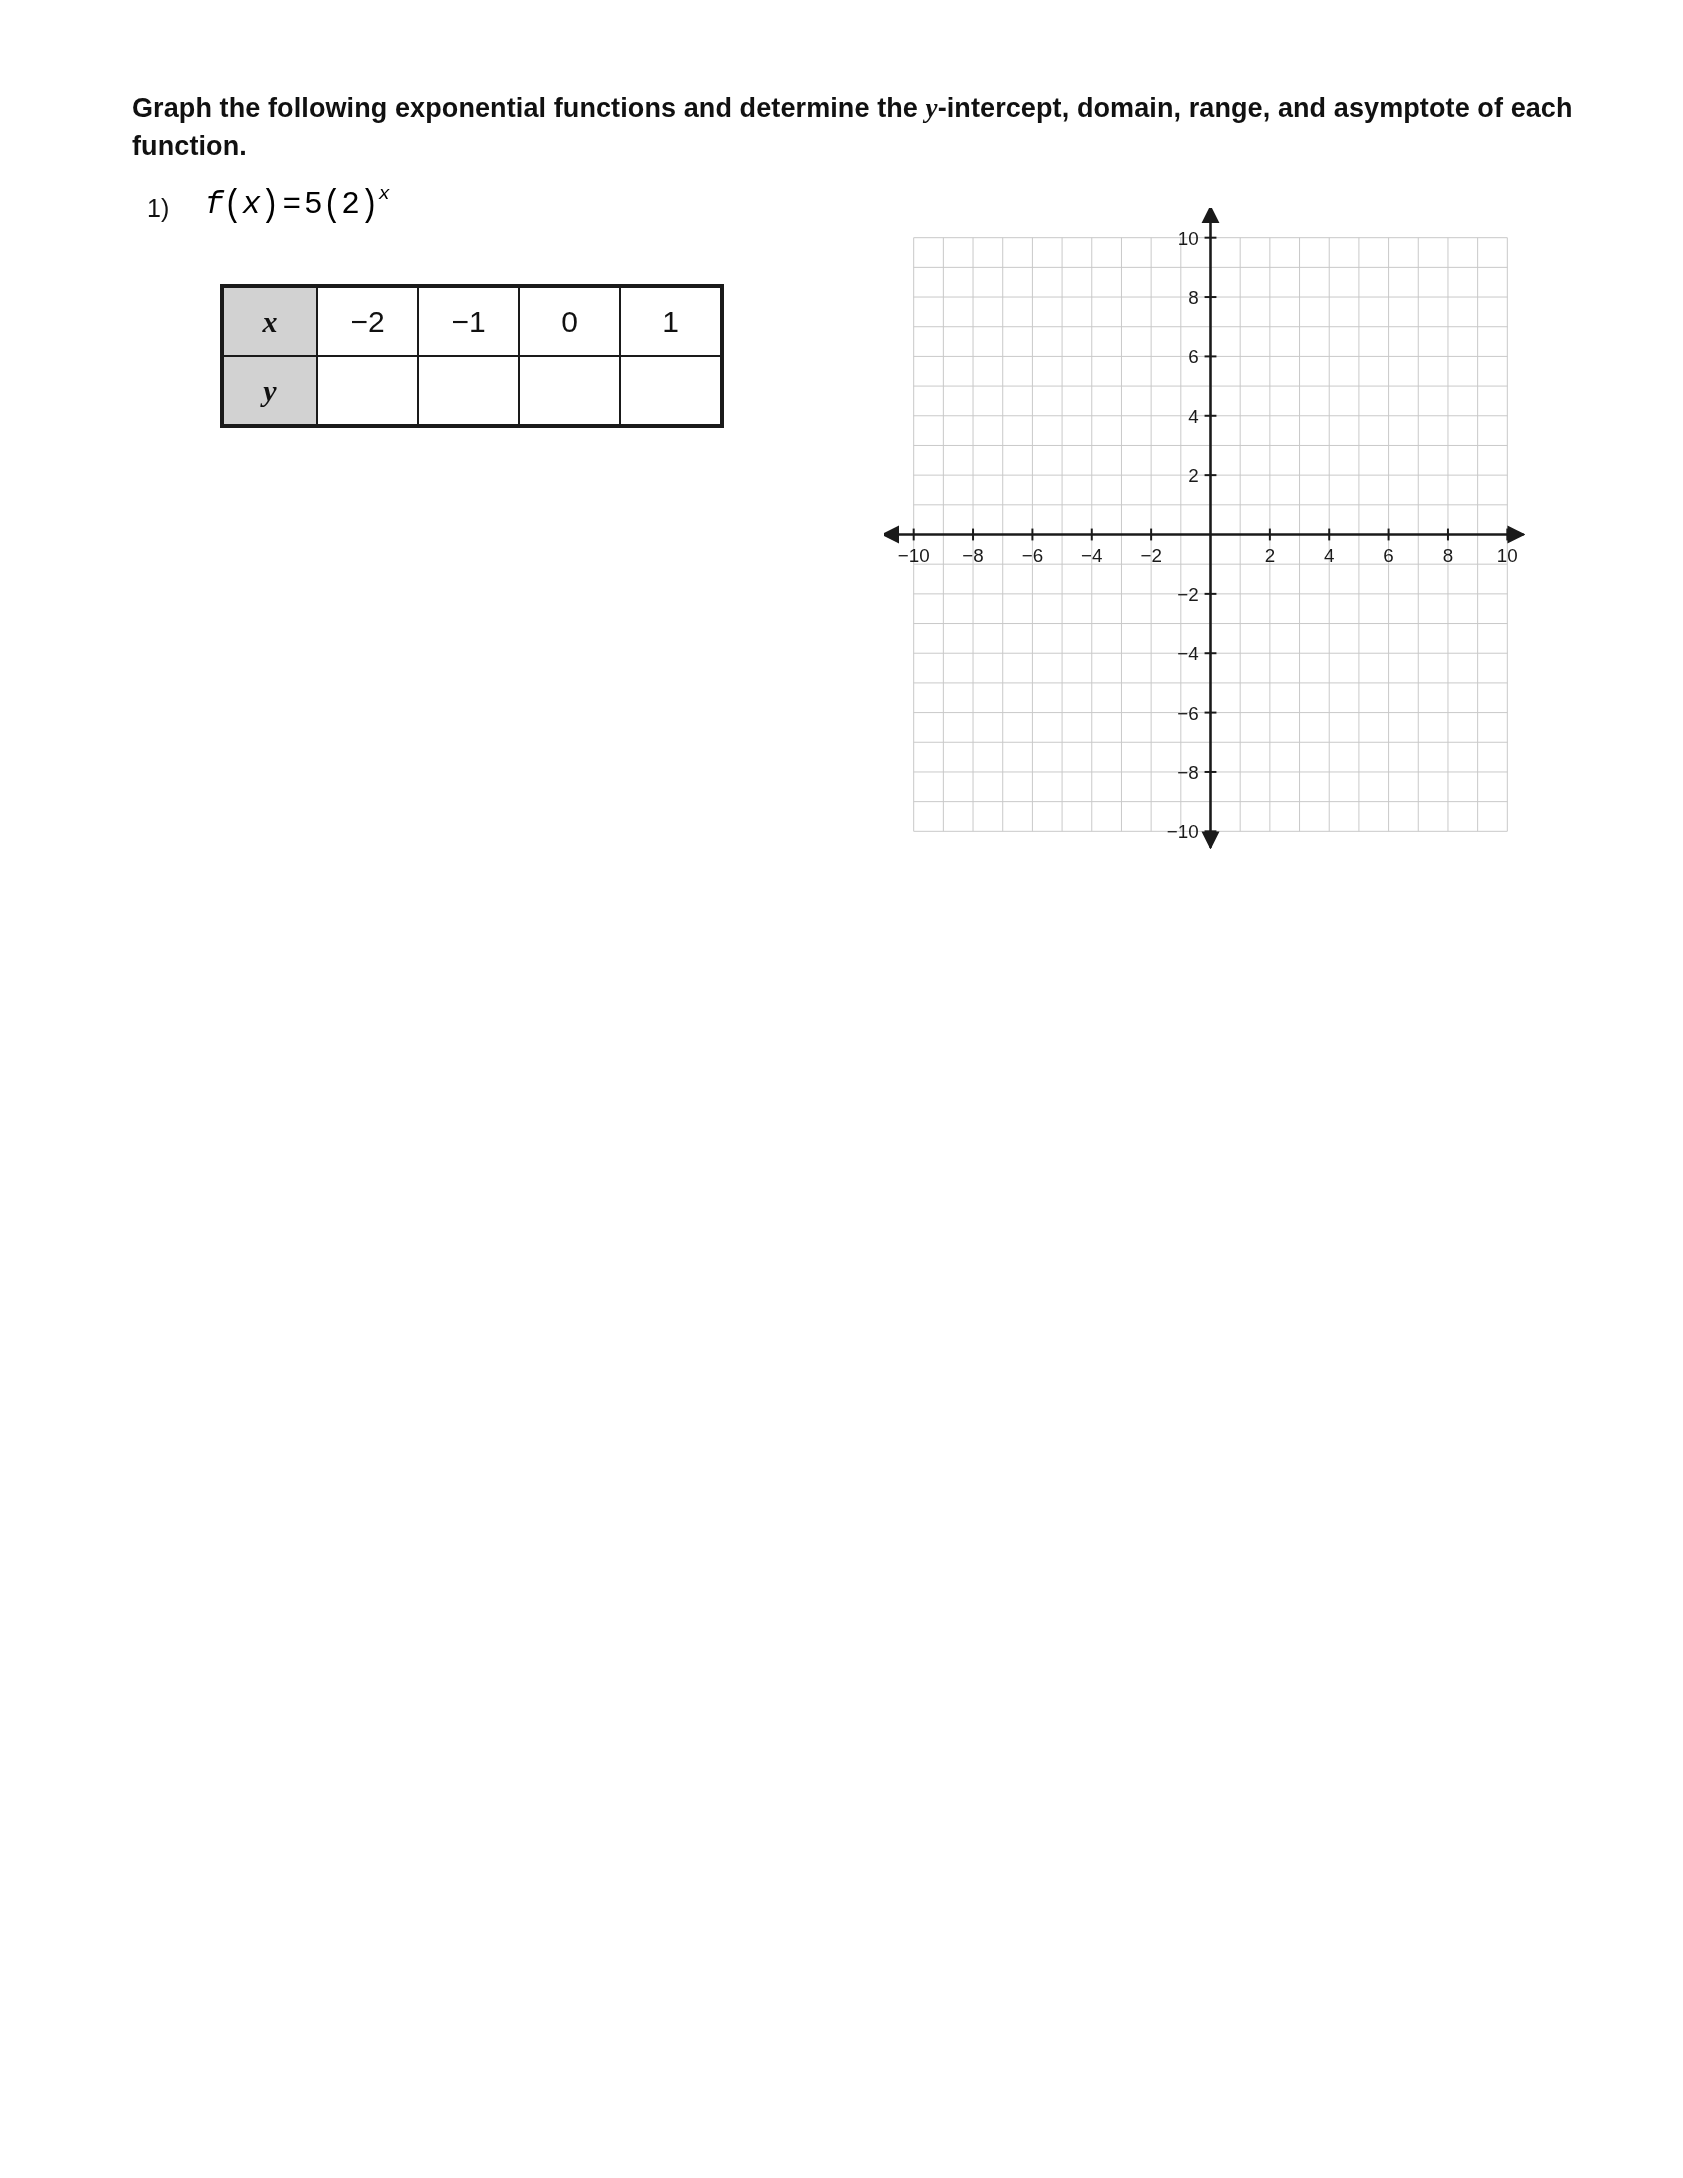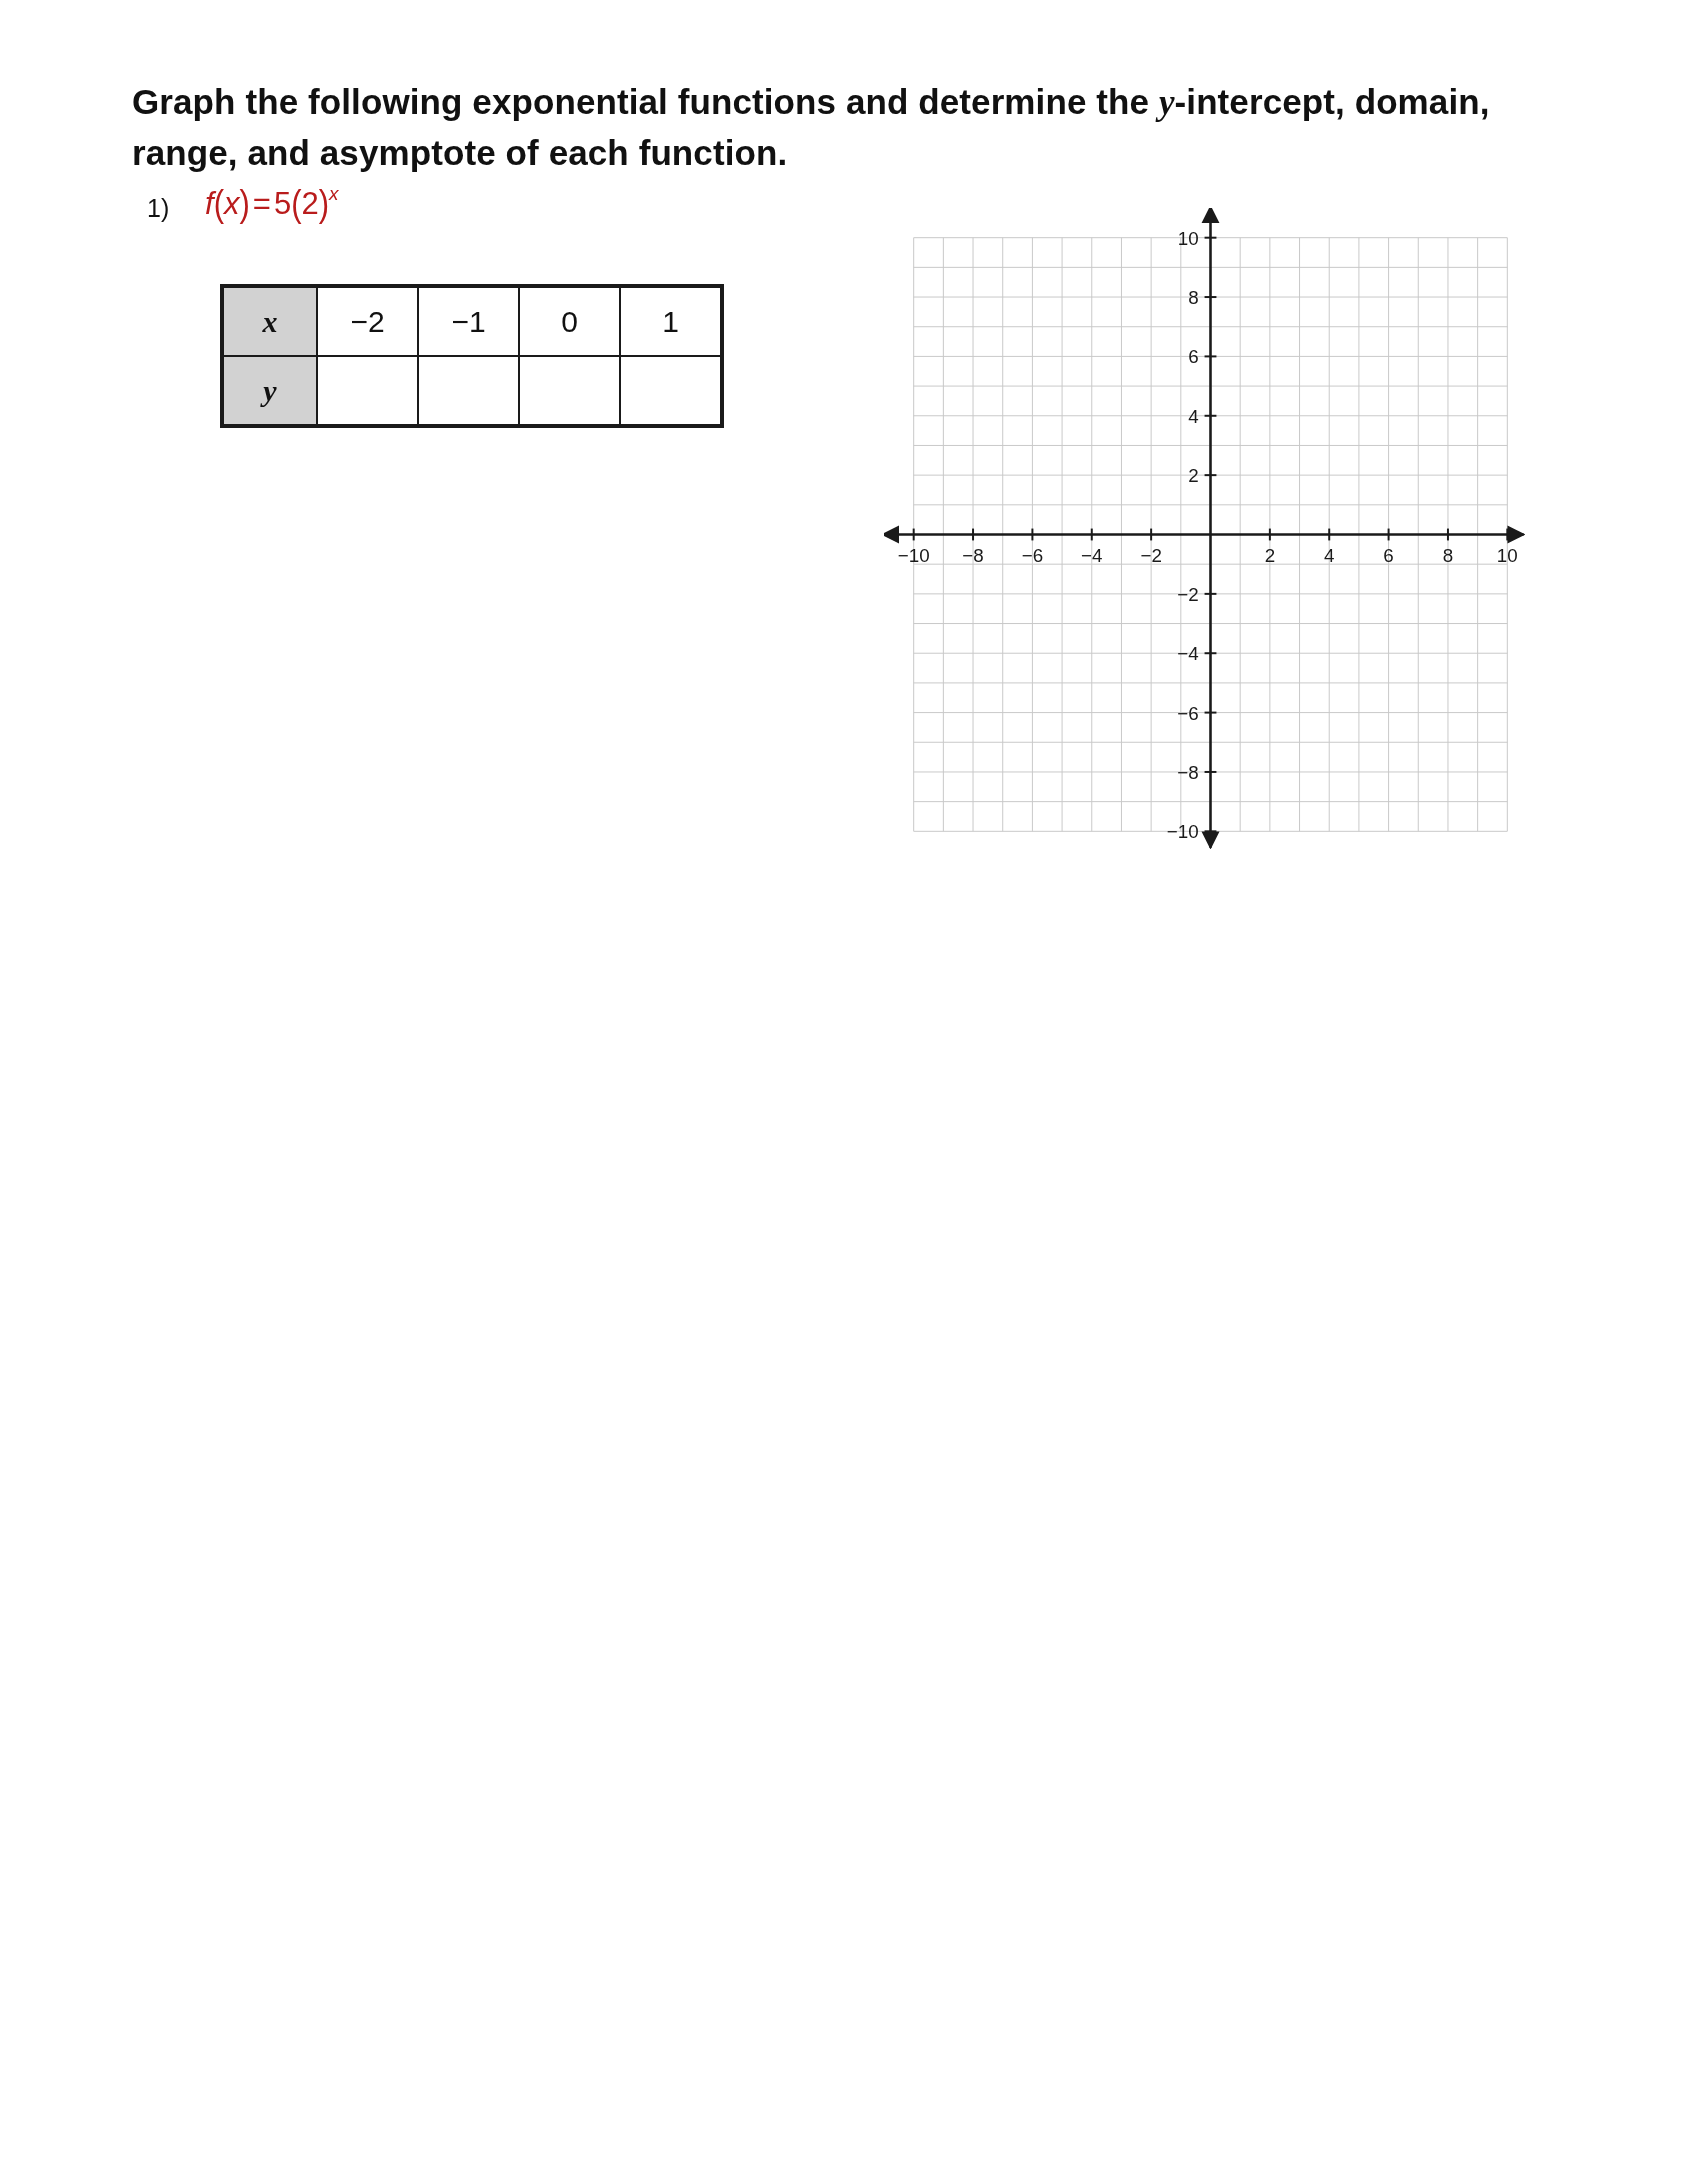--- a/index.html
+++ b/index.html
@@ -13,23 +13,23 @@
     position: relative;
     font-family: "Liberation Sans", sans-serif;
     color: #111111;
     overflow: hidden;
   }
 
   
   .instructions {
     position: absolute;
     left: 132px;
-    top: 77px;
+    top: 89px;
     width: 1445px;
-    font-size: 35px;
+    font-size: 27px;
     font-weight: bold;
     line-height: 1.42;
     letter-spacing: 0.1px;
   }
   .instructions .ital {
     font-family: "Liberation Serif", serif;
     font-style: italic;
     font-weight: bold;
   }
 
@@ -39,23 +39,23 @@
     left: 147px;
     top: 194px;
     font-size: 25px;
     font-family: "Liberation Sans", sans-serif;
     color: #111111;
   }
   .function-expr {
     position: absolute;
     left: 205px;
     top: 186px;
-    font-family: Liberation Sans, sans-serif;
+    font-family: Liberation Mono, monospace;
     font-size: 31px;
-    color: #b91c1c;
+    color: #000000;
     white-space: nowrap;
   }
   .function-expr .fn-ital {
     font-style: italic;
   }
   .function-expr .paren {
     font-style: normal;
     display: inline-block;
     transform: scaleY(1.22);
     transform-origin: center;

